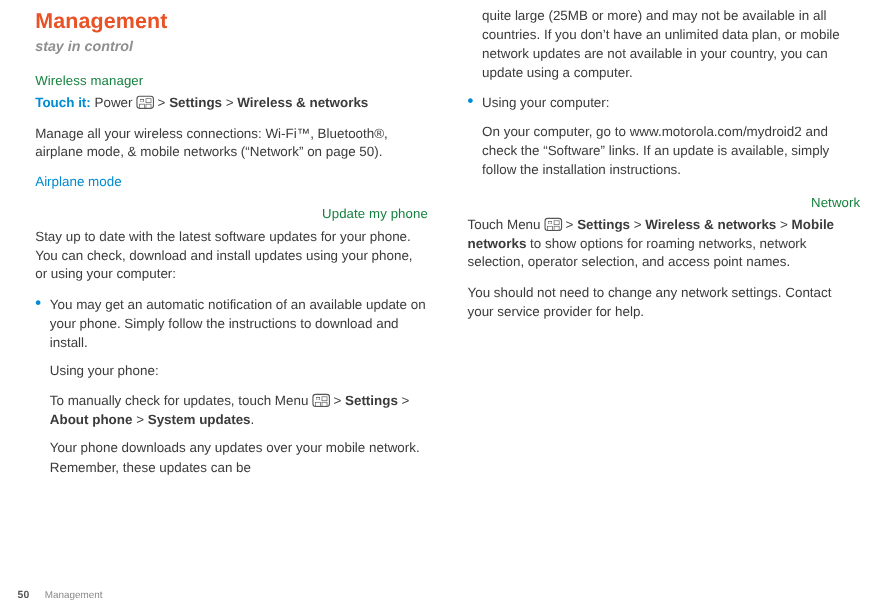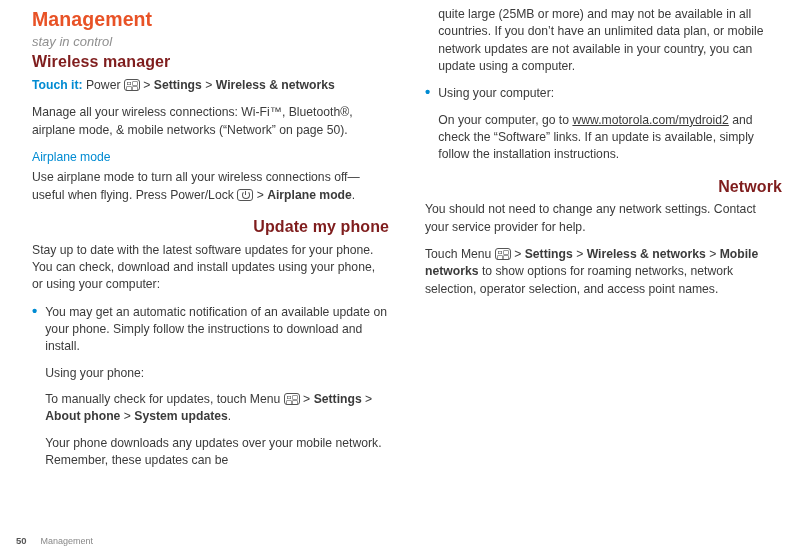--- a/index.html
+++ b/index.html
@@ -25,41 +25,42 @@
     font-size: 19.5px;
     font-weight: 700;
     color: #e85226;
     letter-spacing: 0.1px;
     margin-bottom: -1px;
   }
   .tagline {
     font-style: italic;
     color: #8f8f8f;
     font-size: 13px;
-    margin-bottom: 0;
+    margin-bottom: 14px;
+    font-weight: bold;
   }
   .h2 {
-    font-size: 16px;
-    color: #7f1d1d;
-    font-weight: 700;
+    font-size: 12px;
+    color: #15803d;
+    font-weight: 400;
     letter-spacing: 0.1px;
     margin-bottom: 3px;
   }
   .h2.mt { margin-top: 12px; text-align: right; }
   .h3 {
     font-size: 12.2px;
     color: #008bd2;
     font-weight: 400;
     margin-top: 6px;
     margin-bottom: 3px;
   }
   p { margin-bottom: 10px; }
   .findit { color: #008bd2; font-weight: 700; }
   .bold { font-weight: 700; color: #3b3b3b; }
-  .link { text-decoration: underline; }
+  .link { }
   .bullet-row {
     display: flex;
     gap: 8px;
     margin-bottom: 7px;
   }
   .bullet-dot {
     color: #008bd2;
     font-size: 15px;
     line-height: 14px;
     font-weight: 700;
@@ -129,23 +130,20 @@
     <div class="h1">Management</div>
     <div class="tagline">stay in control</div>
 
     <div class="h2">Wireless manager</div>
     <p>
       <span class="findit">Touch it:</span><span> Power </span><span class="menu-icon"></span><span> &gt; </span><span class="bold">Settings</span><span> &gt; </span><span class="bold">Wireless &amp; networks</span>
     </p>
     <p>Manage all your wireless connections: Wi-Fi™, Bluetooth®, airplane mode, &amp; mobile networks (“Network” on page 50).</p>
 
     <div class="h3">Airplane mode</div>
-    <p>
-      <span>Use airplane mode to turn all your wireless connections off—useful when flying. Press Power/Lock </span><span class="power-icon"></span><span> &gt; </span><span class="bold">Airplane mode</span><span>.</span>
-    </p>
 
     <div class="h2 mt">Update my phone</div>
     <p>Stay up to date with the latest software updates for your phone. You can check, download and install updates using your phone, or using your computer:</p>
 
     <div class="bullet-row">
       <div class="bullet-dot">•</div>
       <div class="bullet-body">
         <p>You may get an automatic notification of an available update on your phone. Simply follow the instructions to download and install.</p>
         <p>Using your phone:</p>
         <p>
@@ -169,23 +167,23 @@
       <div class="bullet-dot">•</div>
       <div class="bullet-body">
         <p>Using your computer:</p>
         <p class="last">
           <span>On your computer, go to </span><span class="link">www.motorola.com/mydroid2</span><span> and check the “Software” links. If an update is available, simply follow the installation instructions.</span>
         </p>
       </div>
     </div>
 
     <div class="h2 mt">Network</div>
-    <p>You should not need to change any network settings. Contact your service provider for help.</p>
     <p>
       <span>Touch Menu </span><span class="menu-icon"></span><span> &gt; </span><span class="bold">Settings</span><span> &gt; </span><span class="bold">Wireless &amp; networks</span><span> &gt; </span><span class="bold">Mobile networks</span><span> to show options for roaming networks, network selection, operator selection, and access point names.</span>
     </p>
+    <p>You should not need to change any network settings. Contact your service provider for help.</p>
   </div>
 
 </div>
 
 <div class="footer">
   <span class="pg">50</span><span>Management</span>
 </div>
 
 </body></html>

